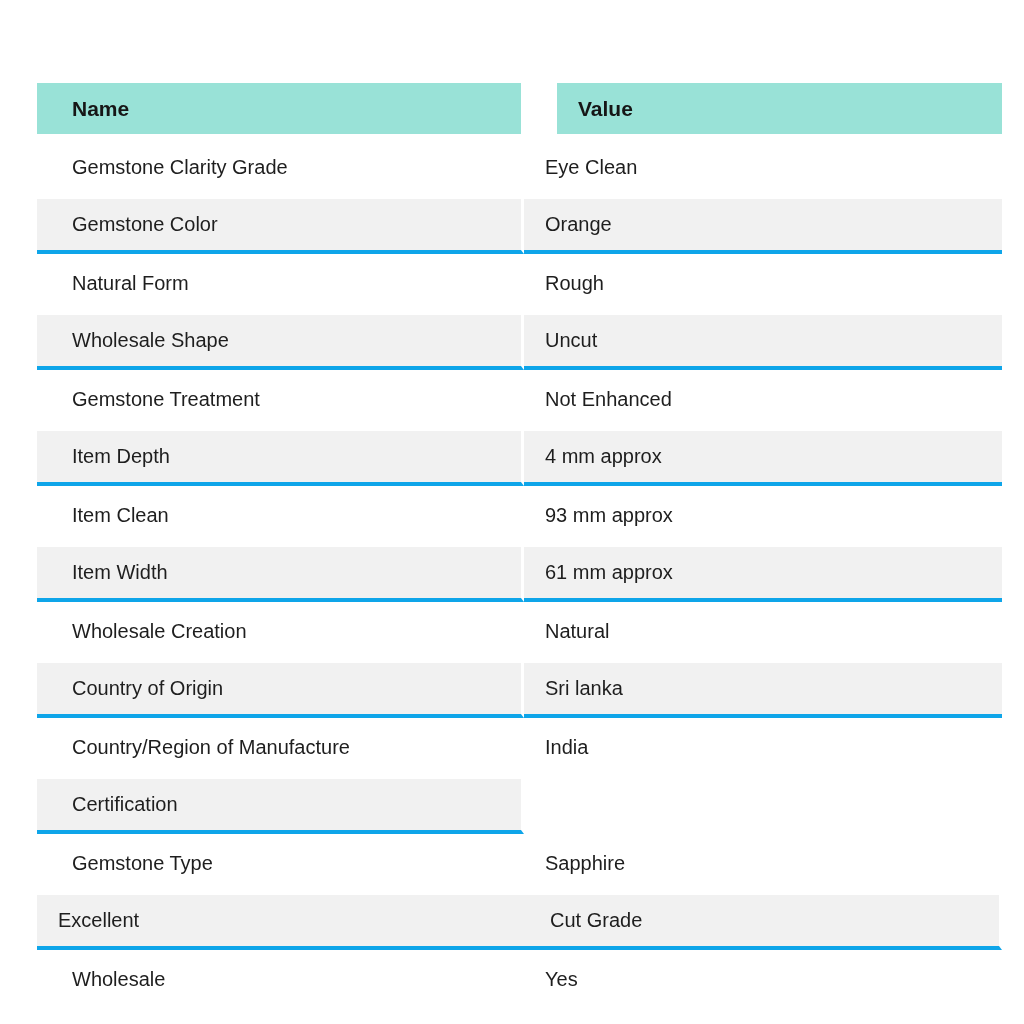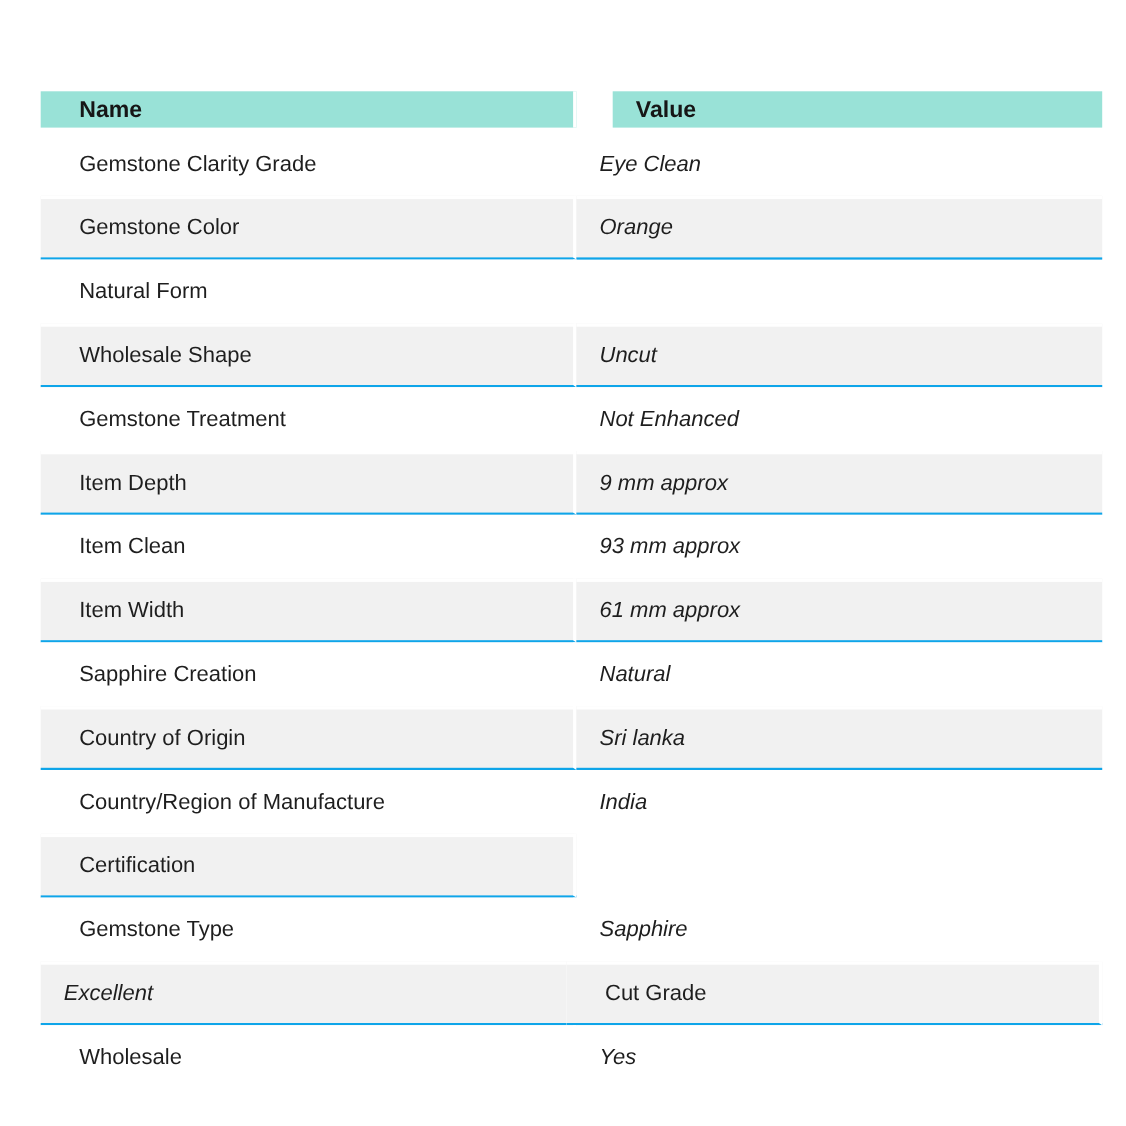--- a/index.html
+++ b/index.html
@@ -12,21 +12,21 @@
     overflow: hidden;
   }
   .spec-table {
     position: absolute;
     left: 37px;
     top: 83px;
     width: 965px;
   }
   .header-row {
     display: flex;
-    height: 33px;
+    height: 51px;
     margin-bottom: 4px;
   }
   .header-cell {
     background: #99e2d7;
     display: flex;
     align-items: center;
     font-size: 21px;
     font-weight: bold;
     color: #161616;
     box-sizing: border-box;
@@ -55,26 +55,25 @@
     background: #ffffff;
   }
   .cell.name-col {
     width: 487px;
     padding-left: 35px;
     border-right: 3px solid #ffffff;
   }
   .cell.value-col {
     flex: 1;
     padding-left: 21px;
-    font-style: italic;
   }
   .body-row.striped .cell {
     background: #f1f1f1;
     border-top: 3px solid #ffffff;
-    border-bottom: 2px solid #0ea5e9;
+    border-bottom: 4px solid #0ea5e9;
   }
 </style>
 </head>
 <body>
 
 <div class="spec-table">
   <div class="header-row">
     <div class="header-cell name-col">Name</div>
     <div class="header-cell value-col">Value</div>
   </div>
@@ -84,49 +83,50 @@
     <div class="cell value-col">Eye Clean</div>
   </div>
 
   <div class="body-row striped">
     <div class="cell name-col">Gemstone Color</div>
     <div class="cell value-col">Orange</div>
   </div>
 
   <div class="body-row">
     <div class="cell name-col">Natural Form</div>
+    <div class="cell value-col">Rough</div>
   </div>
 
   <div class="body-row striped">
     <div class="cell name-col">Wholesale Shape</div>
     <div class="cell value-col">Uncut</div>
   </div>
 
   <div class="body-row">
     <div class="cell name-col">Gemstone Treatment</div>
     <div class="cell value-col">Not Enhanced</div>
   </div>
 
   <div class="body-row striped">
     <div class="cell name-col">Item Depth</div>
-    <div class="cell value-col">9 mm approx</div>
+    <div class="cell value-col">4 mm approx</div>
   </div>
 
   <div class="body-row">
     <div class="cell name-col">Item Clean</div>
     <div class="cell value-col">93 mm approx</div>
   </div>
 
   <div class="body-row striped">
     <div class="cell name-col">Item Width</div>
     <div class="cell value-col">61 mm approx</div>
   </div>
 
   <div class="body-row">
-    <div class="cell name-col">Sapphire Creation</div>
+    <div class="cell name-col">Wholesale Creation</div>
     <div class="cell value-col">Natural</div>
   </div>
 
   <div class="body-row striped">
     <div class="cell name-col">Country of Origin</div>
     <div class="cell value-col">Sri lanka</div>
   </div>
 
   <div class="body-row">
     <div class="cell name-col">Country/Region of Manufacture</div>

